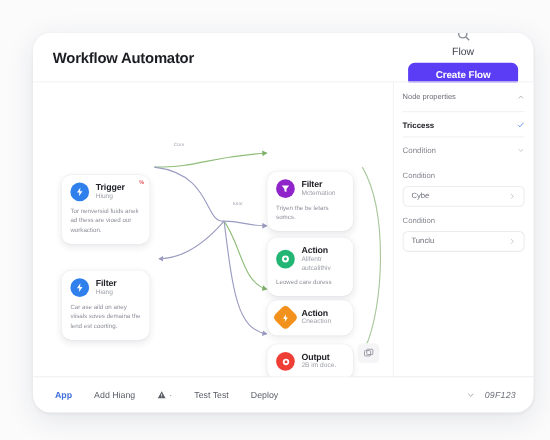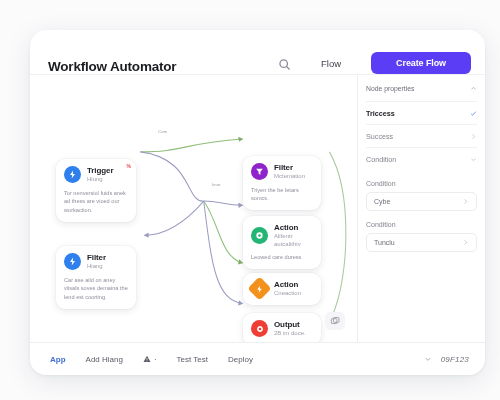--- a/index.html
+++ b/index.html
@@ -27,35 +27,36 @@
     overflow: hidden;
     display: flex;
     flex-direction: column;
   }
 
   
   .header {
     height: 44px;
     flex: 0 0 44px;
     display: flex;
-    align-items: flex-end;
+    align-items: center;
     padding: 0 14px 0 18px;
     box-sizing: border-box;
   }
   .app-title {
     font-size: 13.5px;
     font-weight: bold;
     color: #1c1d22;
     letter-spacing: -0.2px;
   }
   .header-right {
     margin-left: auto;
     display: flex;
     align-items: center;
-    gap: 30px;
+    gap: 4px;
+    flex-direction: column;
   }
   .search-icon {
     width: 13px;
     height: 13px;
     display: block;
     color: #8b8e99;
     cursor: pointer;
   }
   .flow-link {
     font-size: 9.5px;
@@ -432,28 +433,20 @@
 
       <div class="prop-row active">
         <span>Triccess</span>
         <span class="chev">
           <svg width="7" height="7" viewBox="0 0 12 12" fill="none" stroke="currentColor" stroke-width="1.4">
               <path d="M2 6.6 L4.6 9 L10 2.8"></path>
             </svg>
         </span>
       </div>
 
-      <div class="prop-row">
-        <span>Success</span>
-        <span class="chev">
-          <svg width="7" height="7" viewBox="0 0 12 12" fill="none" stroke="currentColor" stroke-width="1.2">
-              <path d="M4.5 2.5 L8 6 L4.5 9.5"></path>
-            </svg>
-        </span>
-      </div>
 
       <div class="prop-row">
         <span>Condition</span>
         <span class="chev">
           <svg width="7" height="7" viewBox="0 0 12 12" fill="none" stroke="currentColor" stroke-width="1.2">
               <path d="M2.5 4.5 L6 8 L9.5 4.5"></path>
             </svg>
         </span>
       </div>
 

